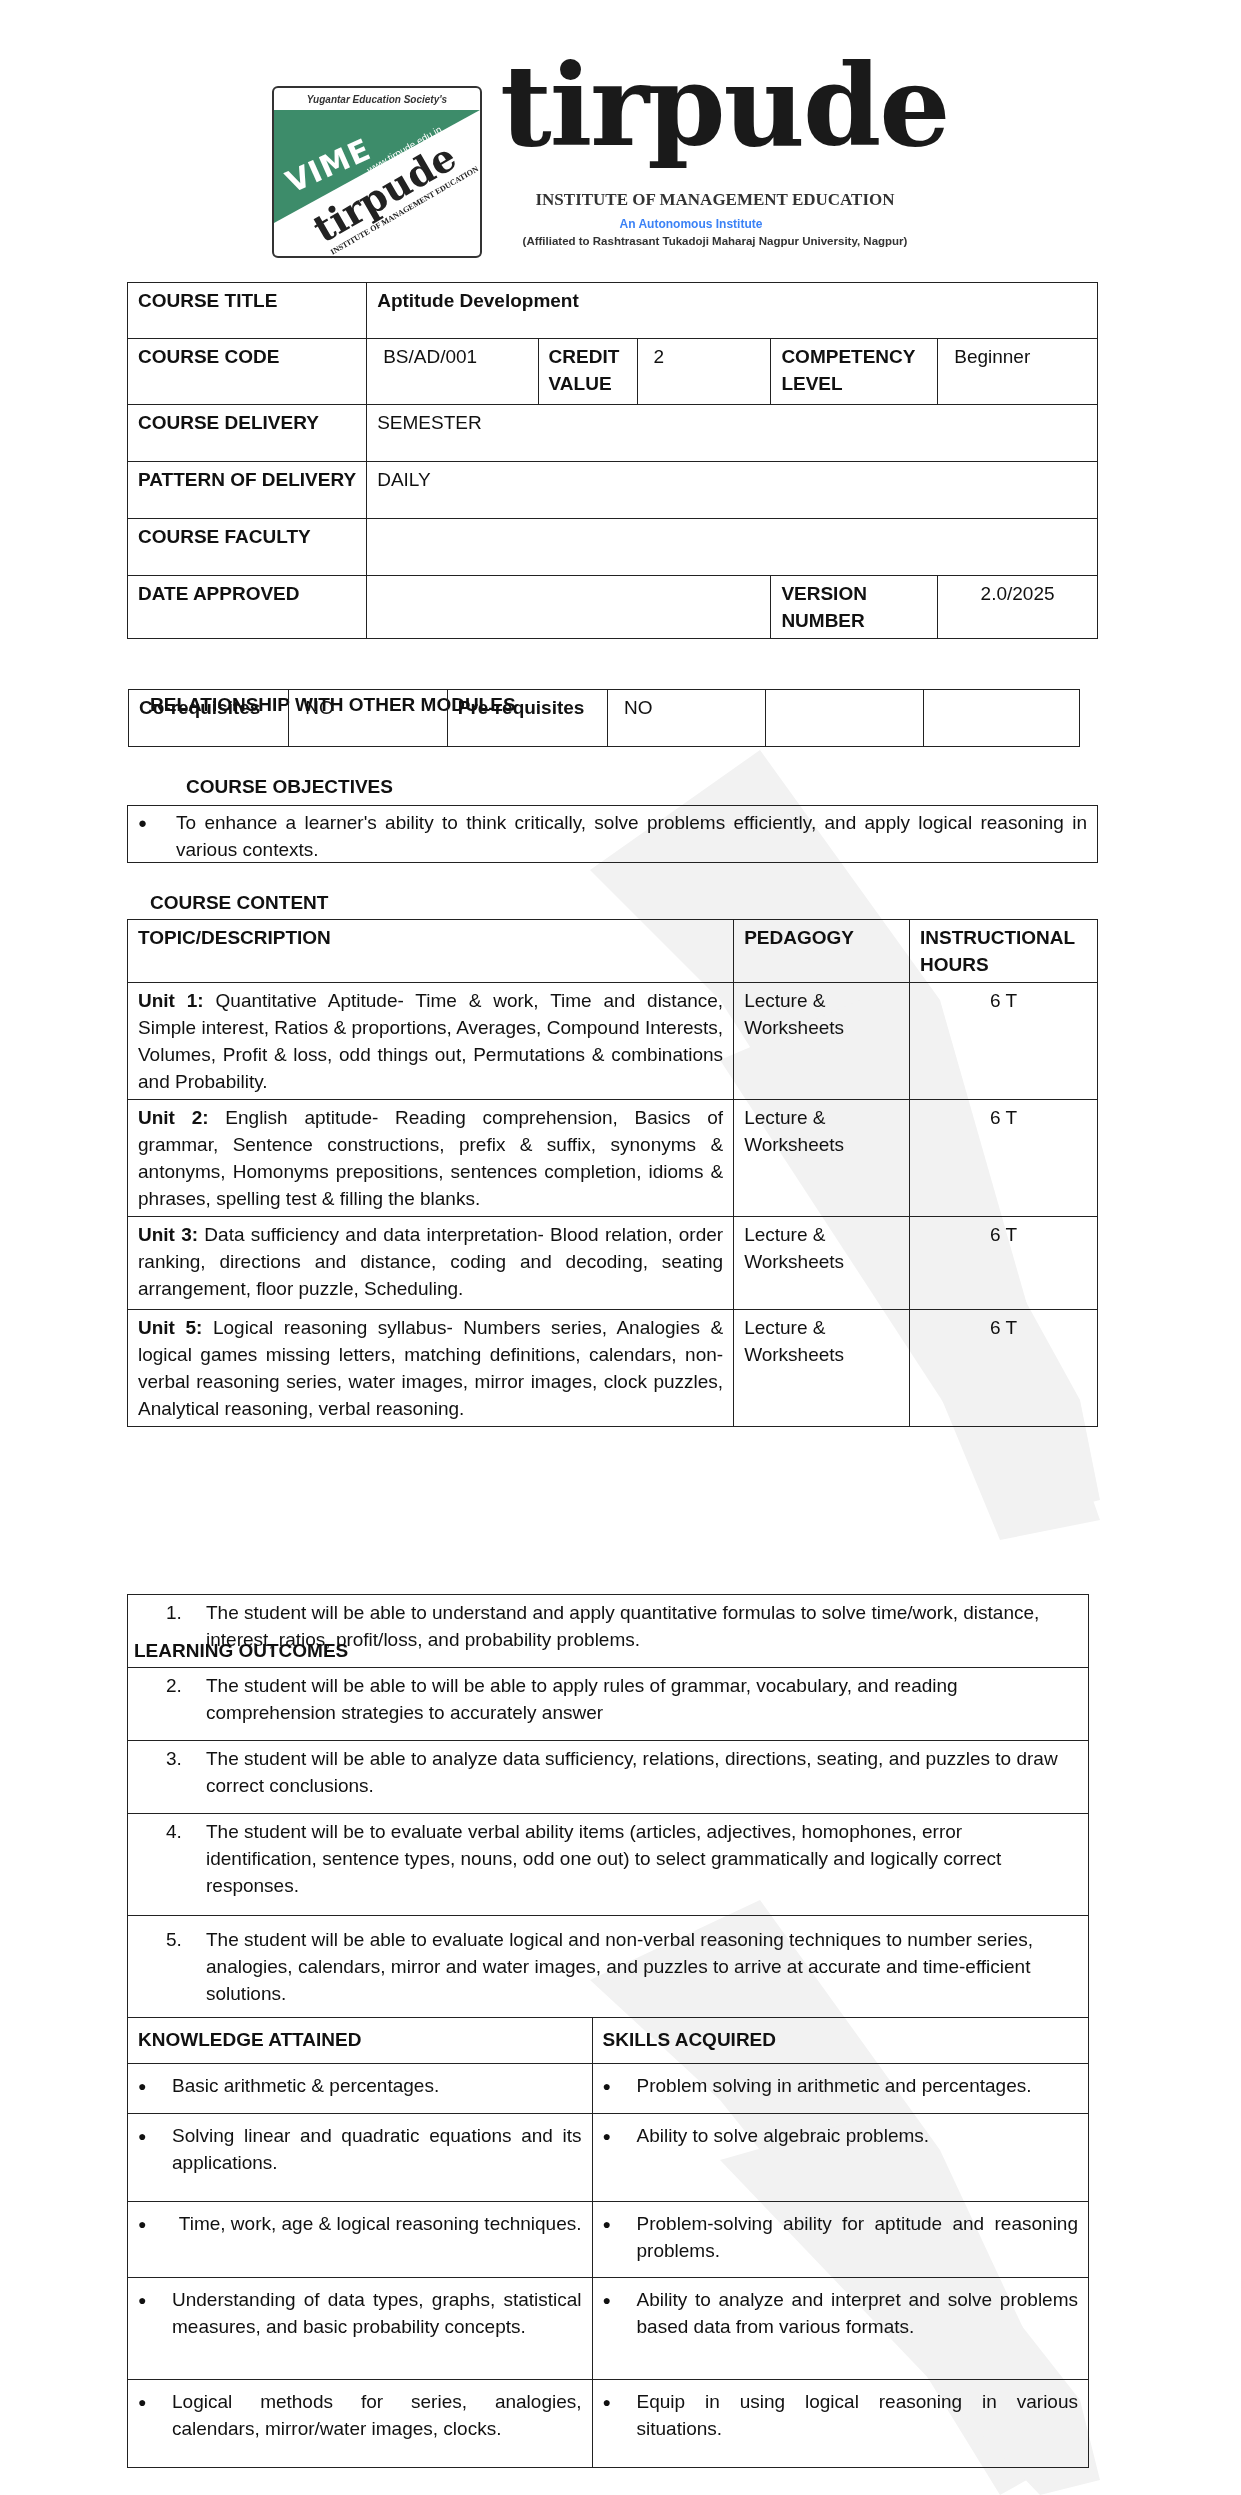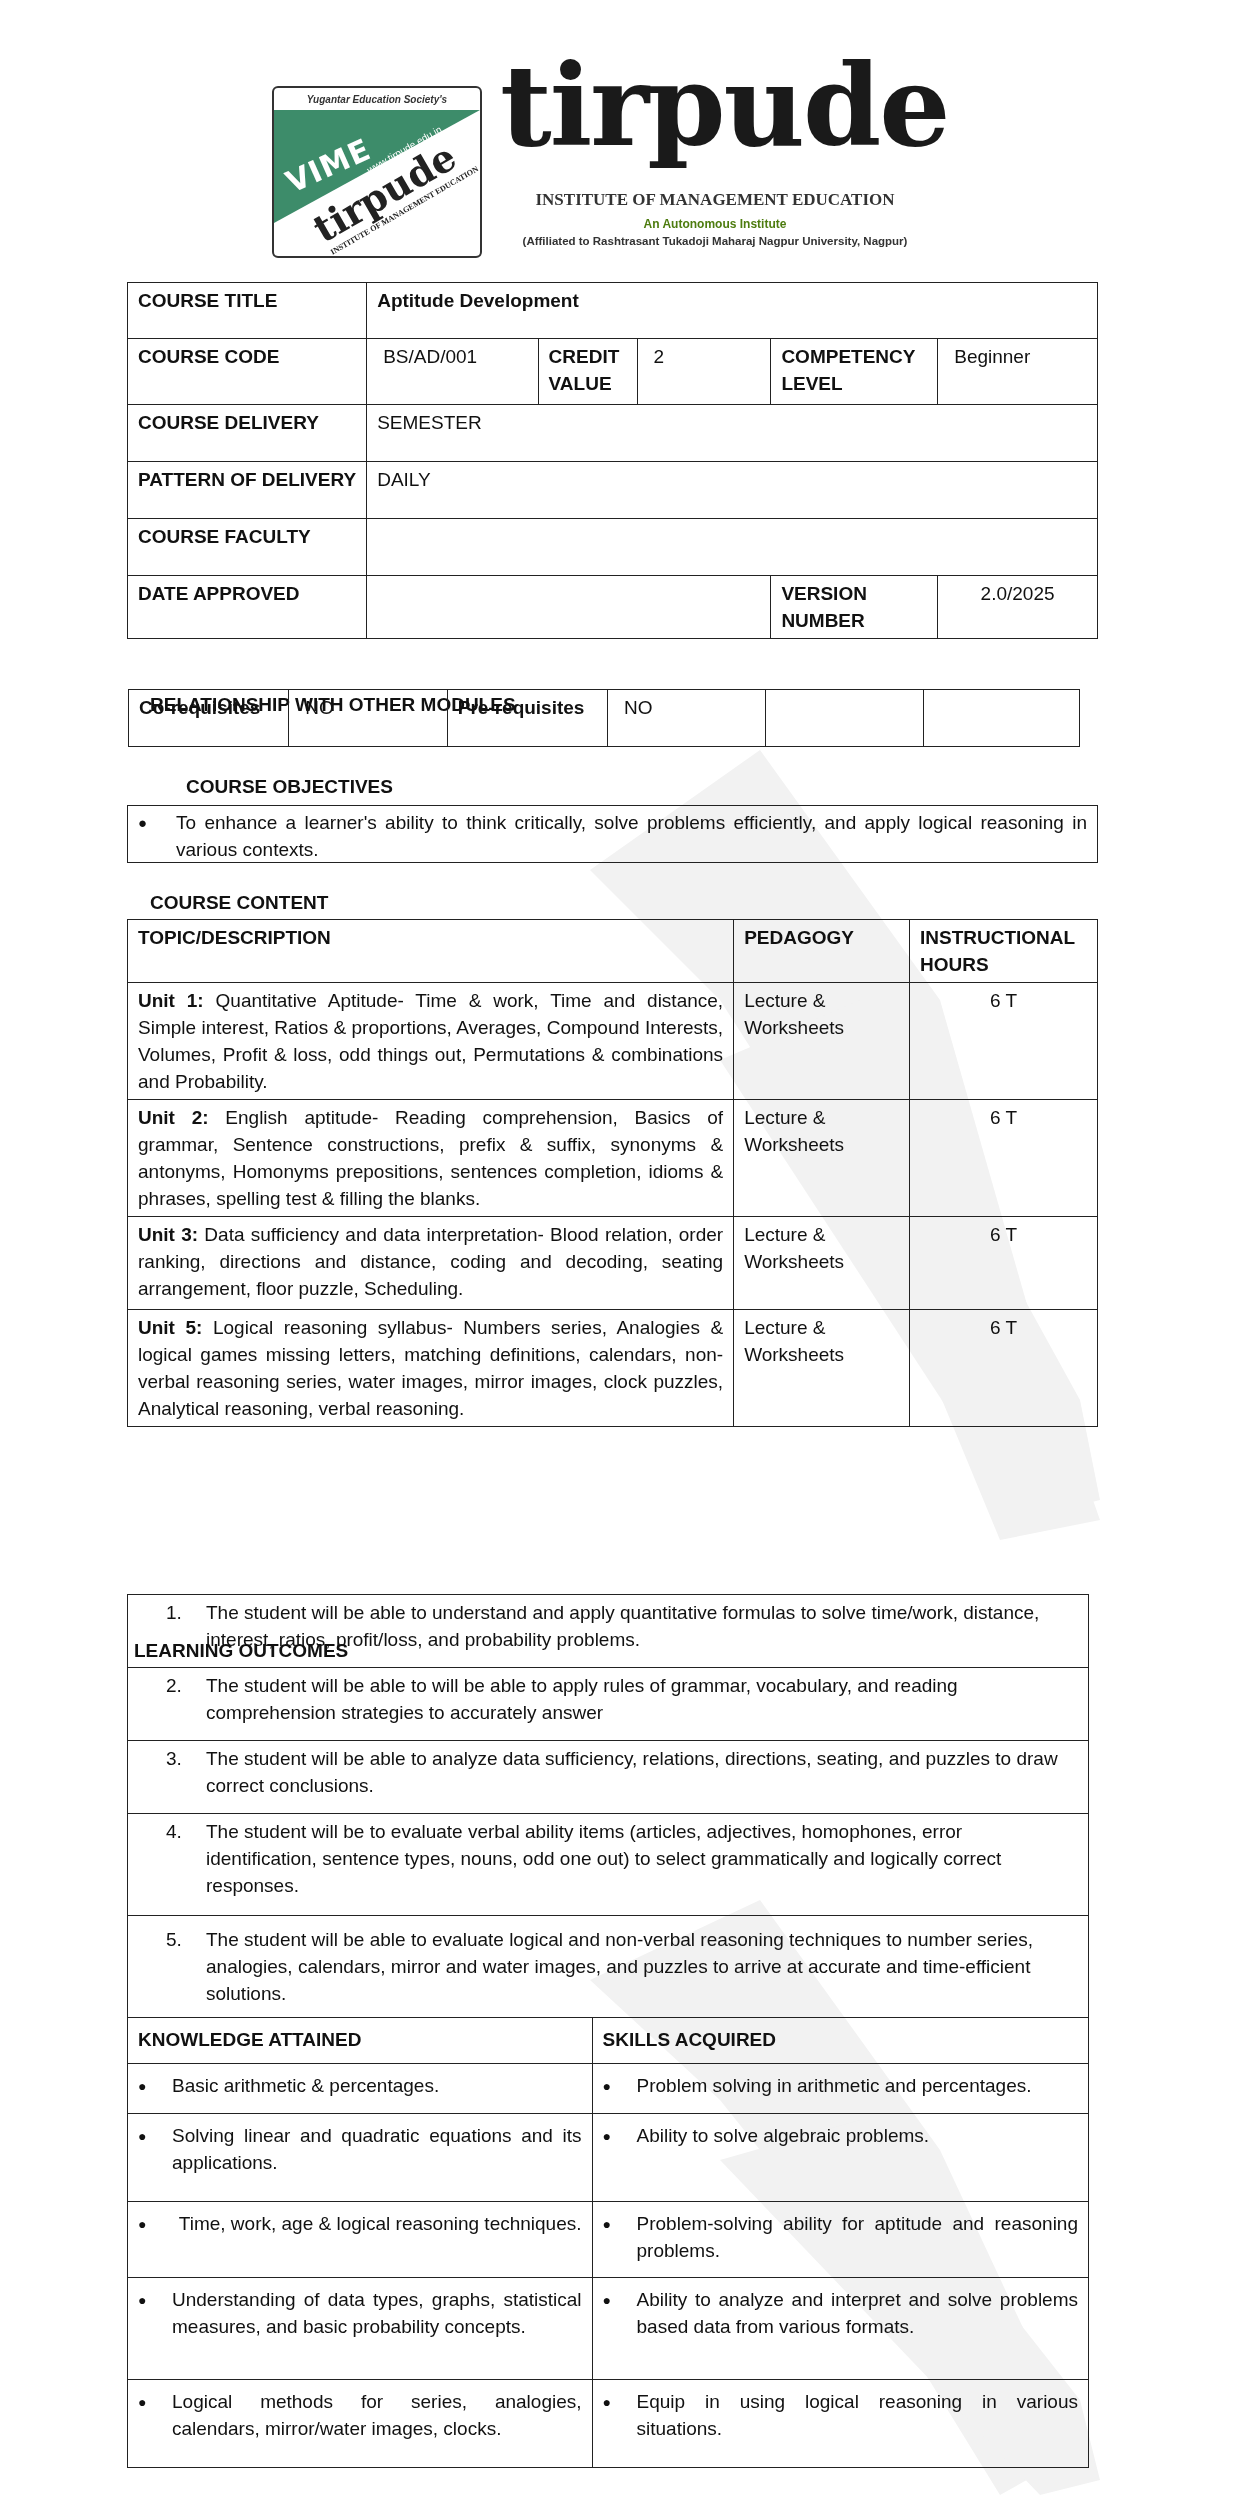--- a/index.html
+++ b/index.html
@@ -38,22 +38,22 @@
   }
   .brand-name {
     position: absolute; left: 500px; top: 50px; font-size: 112px; font-weight: bold;
     font-family: "DejaVu Serif", serif; color: #1a1a1a; letter-spacing: -2px; line-height: 1;
   }
   .brand-sub {
     position: absolute; left: 500px; top: 190px; width: 430px; text-align: center;
     font-family: "Liberation Serif", serif; font-weight: bold; font-size: 17px; color: #333;
   }
   .brand-auto {
-    position: absolute; left: 500px; top: 217px; width: 430px; text-align: center;
-    font-size: 12px; font-weight: bold; color: #4d7c0f;
+    position: absolute; left: 476px; top: 217px; width: 430px; text-align: center;
+    font-size: 12px; font-weight: bold; color: #3b82f6;
   }
   .brand-aff {
     position: absolute; left: 500px; top: 235px; width: 430px; text-align: center;
     font-size: 11.5px; font-weight: bold; color: #333;
   }
 
   
   table { border-collapse: collapse; position: absolute; font-family: "Liberation Sans", sans-serif; font-size: 19px; }
   td, th { border: 1.5px solid #222; vertical-align: top; padding: 4px 10px; line-height: 27px; text-align: left; }
   .lbl { font-weight: bold; }

